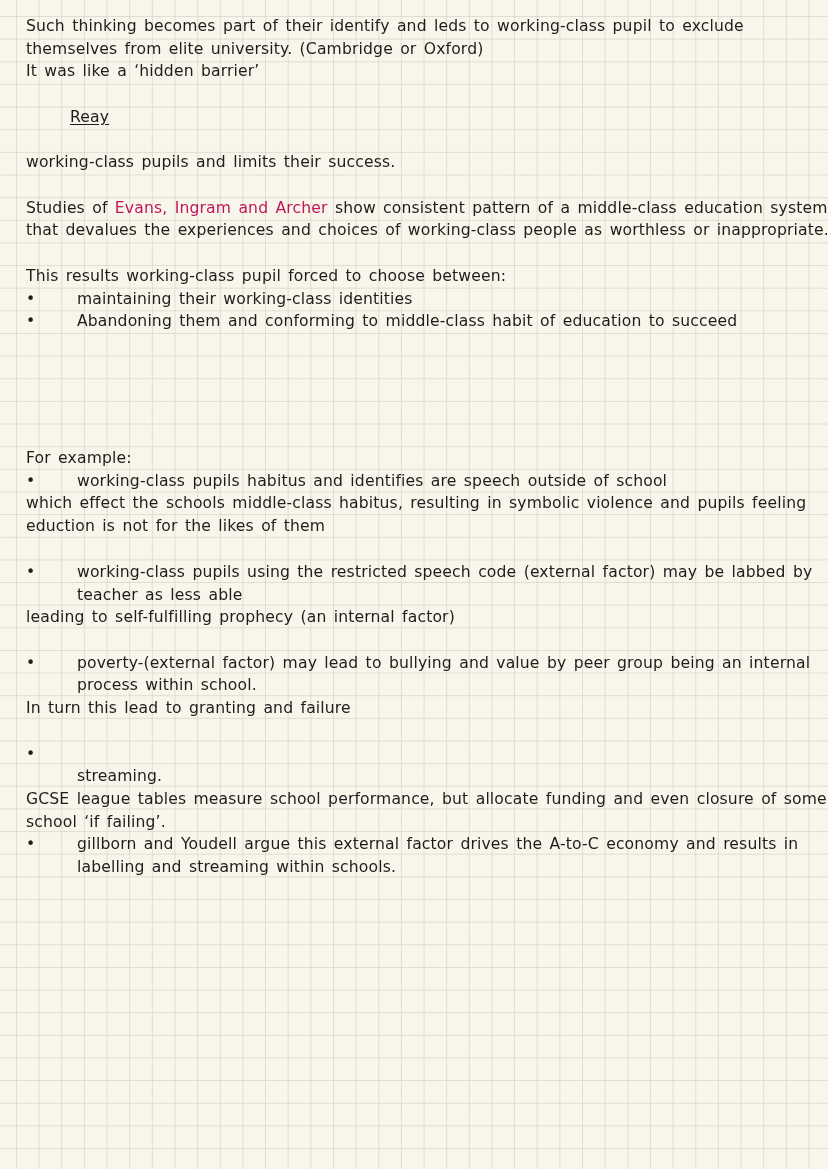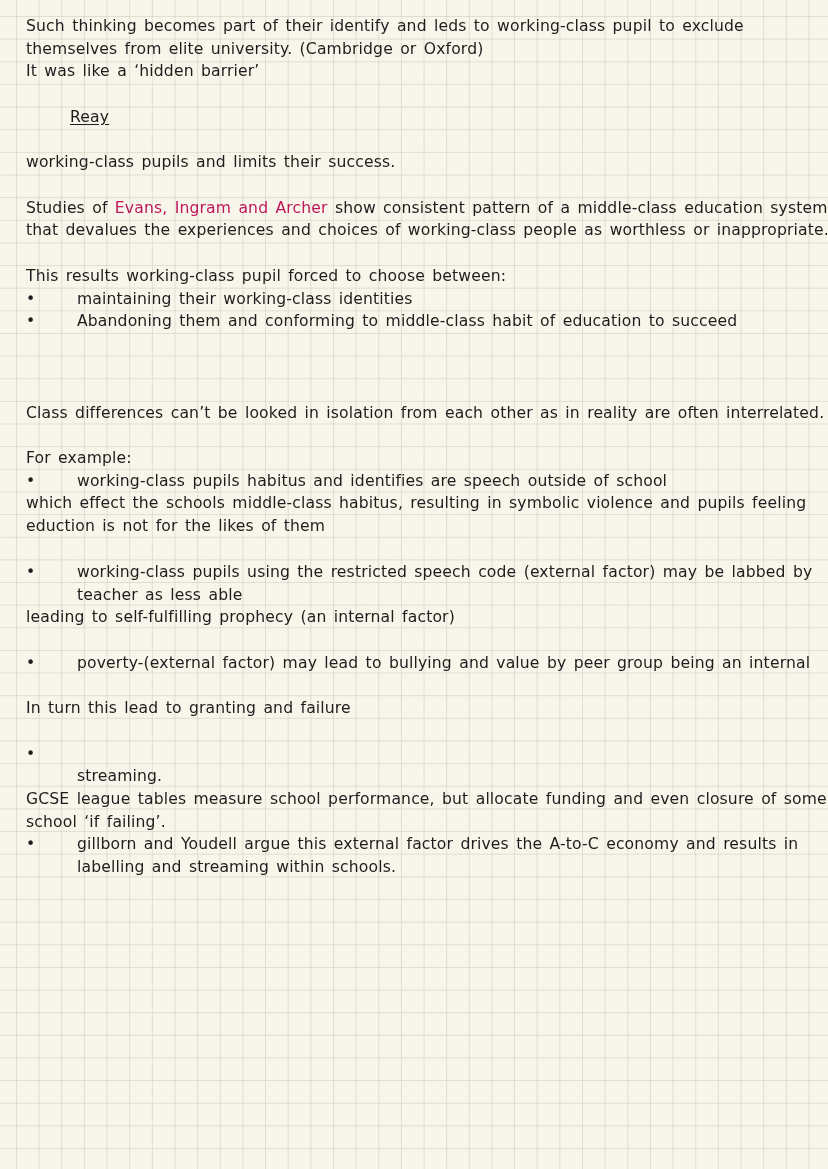--- a/index.html
+++ b/index.html
@@ -53,35 +53,35 @@
   </div>
   <div class="line" style="top:219.2px">that devalues the experiences and choices of working-class people as worthless or inappropriate.</div>
 
   <div class="line" style="top:265px">This results working-class pupil forced to choose between:</div>
   <div class="bullet" style="top:287.5px">•</div>
   <div class="line indent" style="top:287.5px">maintaining their working-class identities</div>
   <div class="bullet" style="top:310.2px">•</div>
   <div class="line indent" style="top:310.2px">Abandoning them and conforming to middle-class habit of education to succeed</div>
 
 
-  <div class="line" style="top:401.5px">Class differences can’t be looked in isolation from each other as in reality are often interrelated.</div>
   <div class="line" style="top:447px">For example:</div>
 
   <div class="bullet" style="top:469.5px">•</div>
   <div class="line indent" style="top:469.5px">working-class pupils habitus and identifies are speech outside of school</div>
   <div class="line" style="top:492.2px">which effect the schools middle-class habitus, resulting in symbolic violence and pupils feeling</div>
   <div class="line" style="top:514.9px">eduction is not for the likes of them</div>
 
   <div class="bullet" style="top:561px">•</div>
   <div class="line indent" style="top:561px">working-class pupils using the restricted speech code (external factor) may be labbed by</div>
   <div class="line indent" style="top:583.5px">teacher as less able</div>
   <div class="line" style="top:606.2px">leading to self-fulfilling prophecy (an internal factor)</div>
 
   <div class="bullet" style="top:651.7px">•</div>
   <div class="line indent" style="top:651.7px">poverty-(external factor) may lead to bullying and value by peer group being an internal</div>
+  <div class="line indent" style="top:674.4px">process within school.</div>
   <div class="line" style="top:697px">In turn this lead to granting and failure</div>
 
   <div class="bullet" style="top:742.5px">•</div>
   <div class="line indent" style="top:765.2px">streaming.</div>
   <div class="line" style="top:787.9px">GCSE league tables measure school performance, but allocate funding and even closure of some</div>
   <div class="line" style="top:810.5px">school ‘if failing’.</div>
 
   <div class="bullet" style="top:833.2px">•</div>
   <div class="line indent" style="top:855.9px">labelling and streaming within schools.</div>
   <div class="line indent" style="top:833.2px">gillborn and Youdell argue this external factor drives the A-to-C economy and results in</div>

